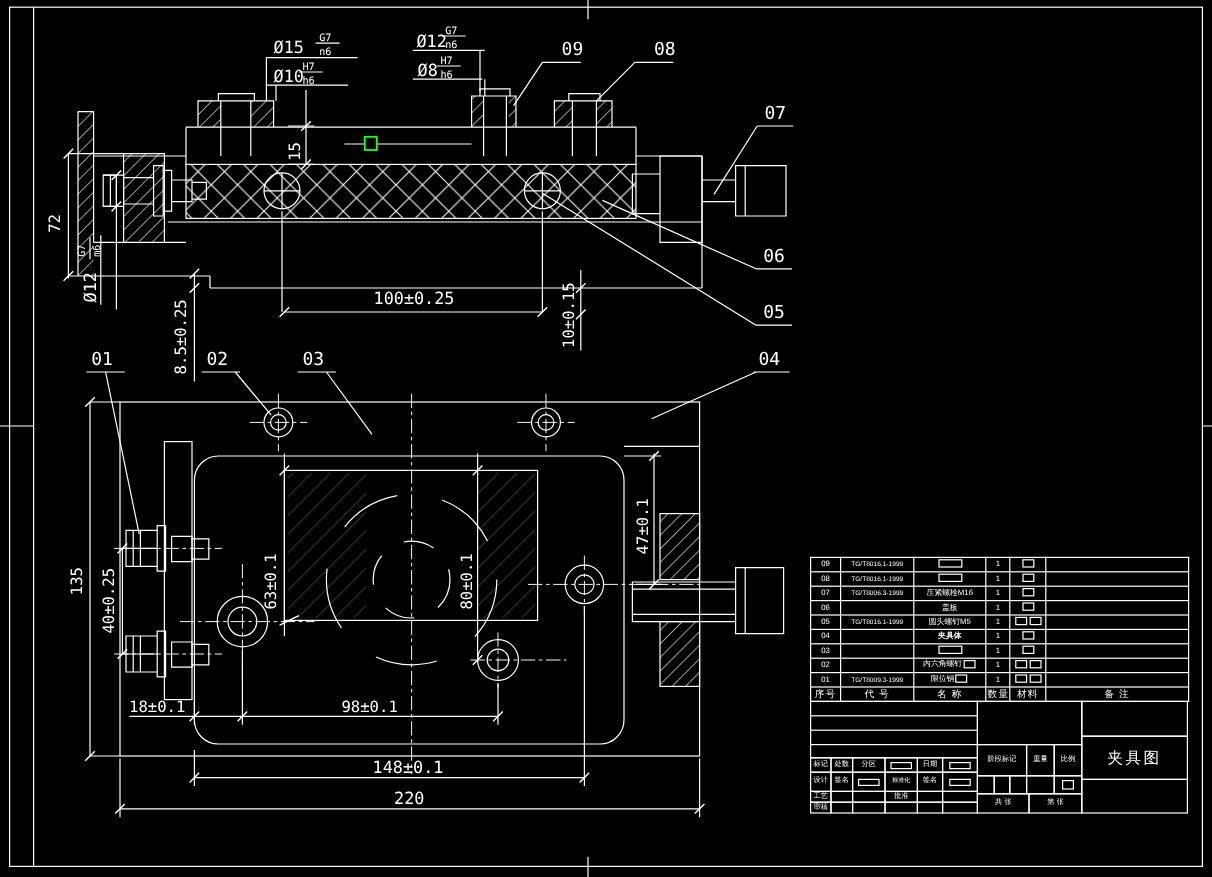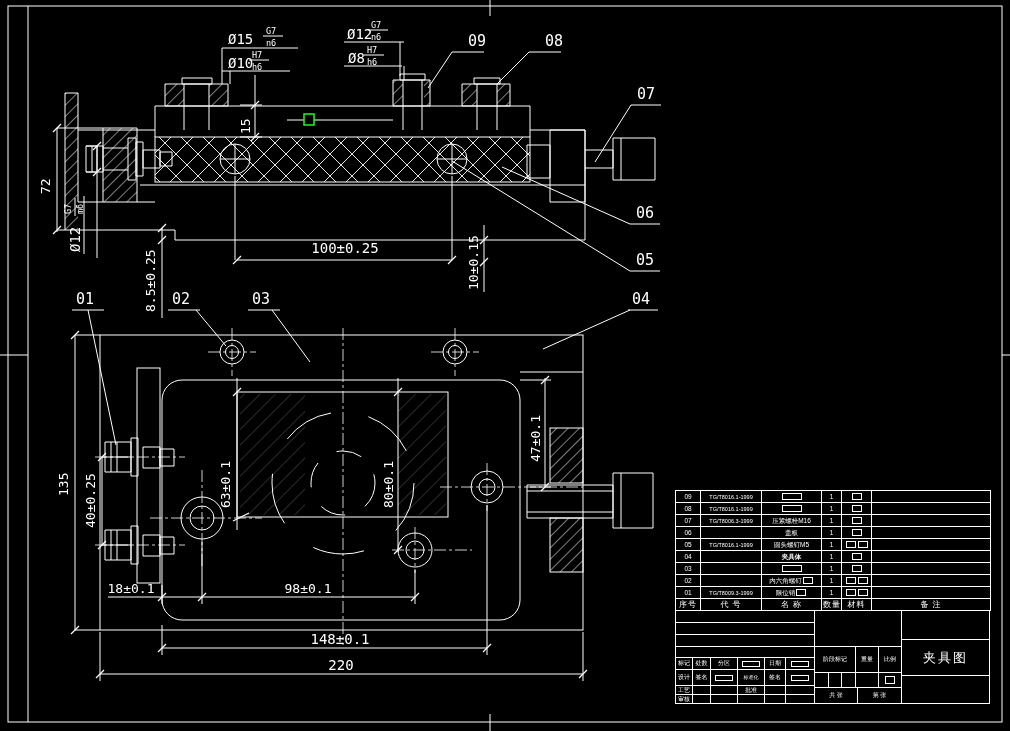--- a/index.html
+++ b/index.html
@@ -5,21 +5,21 @@
   html,body{margin:0;padding:0;background:#000;}
   #stage{position:relative;width:1010px;height:731px;background:#000;overflow:hidden;
          font-family:"DejaVu Sans Mono", monospace;}
   svg text{fill:#fff;}
   .dimtxt{font-size:13px;letter-spacing:0px;}
   .dimtxt14{font-size:14px;}
   .callout{font-size:15px;}
   .fitmain{font-size:14px;}
   .fitsub{font-size:8.5px;}
   
-  #tblwrap{position:absolute;left:675px;top:490px;width:315px;color:#fff;
+  #tblwrap{position:absolute;left:675px;top:464px;width:315px;color:#fff;
            font-family:"Liberation Sans", sans-serif;}
   .bom{border-collapse:collapse;table-layout:fixed;width:315px;}
   .bom td{border:1px solid #fff;height:11px;padding:0 1px;font-size:6.5px;line-height:8px;
           white-space:nowrap;overflow:visible;text-align:center;color:#fff;}
   .bom td.code{font-size:5.5px;}
   .bom tr.hdr td{font-size:8px;letter-spacing:1px;}
   .bigname{font-size:12px;font-weight:bold;line-height:10px;}
   .bx{display:inline-block;width:18px;height:5px;border:1px solid #fff;vertical-align:middle;}
   .bx.sm{width:8px;margin:0 1px;}
   .tb{position:absolute;box-sizing:border-box;border:1px solid #fff;color:#fff;

